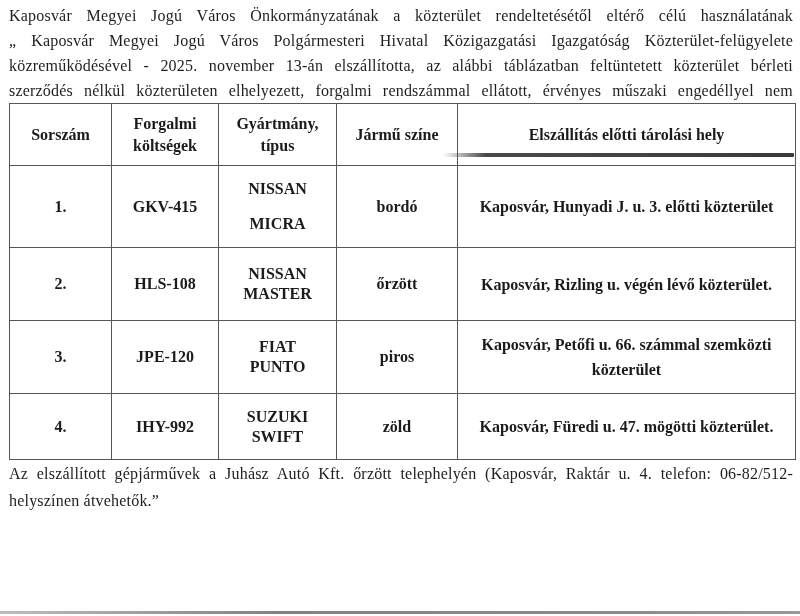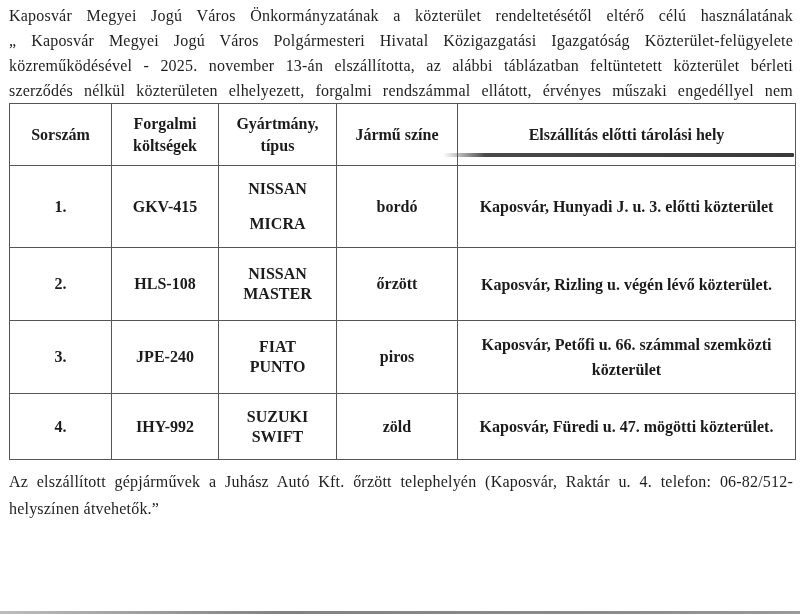--- a/index.html
+++ b/index.html
@@ -26,21 +26,21 @@
   .para .line {
     line-height: 25px;
     text-align: justify;
     text-align-last: justify;
     white-space: normal;
     letter-spacing: 0.2px;
   }
   .para .line.last {
     text-align-last: left;
   }
-  .closing { margin-top: 8px; }
+  .closing { margin-top: 0; }
   .closing .line { line-height: 27px; }
 
   
   table.vehicles {
     border-collapse: collapse;
     table-layout: fixed;
     width: 786px;
   }
   table.vehicles th,
   table.vehicles td {
@@ -145,21 +145,21 @@
           <div class="make">NISSAN</div>
           <div class="model">MASTER</div>
         </td>
         <td>őrzött</td>
         <td>
             <div class="loc">Kaposvár, Rizling u. végén lévő közterület.</div>
           </td>
       </tr>
       <tr class="r2">
         <td>3.</td>
-        <td>JPE-240</td>
+        <td>JPE-120</td>
         <td>
           <div class="make">FIAT</div>
           <div class="model">PUNTO</div>
         </td>
         <td>piros</td>
         <td>
             <div class="loc">Kaposvár, Petőfi u. 66. számmal szemközti közterület</div>
           </td>
       </tr>
       <tr class="r3">

